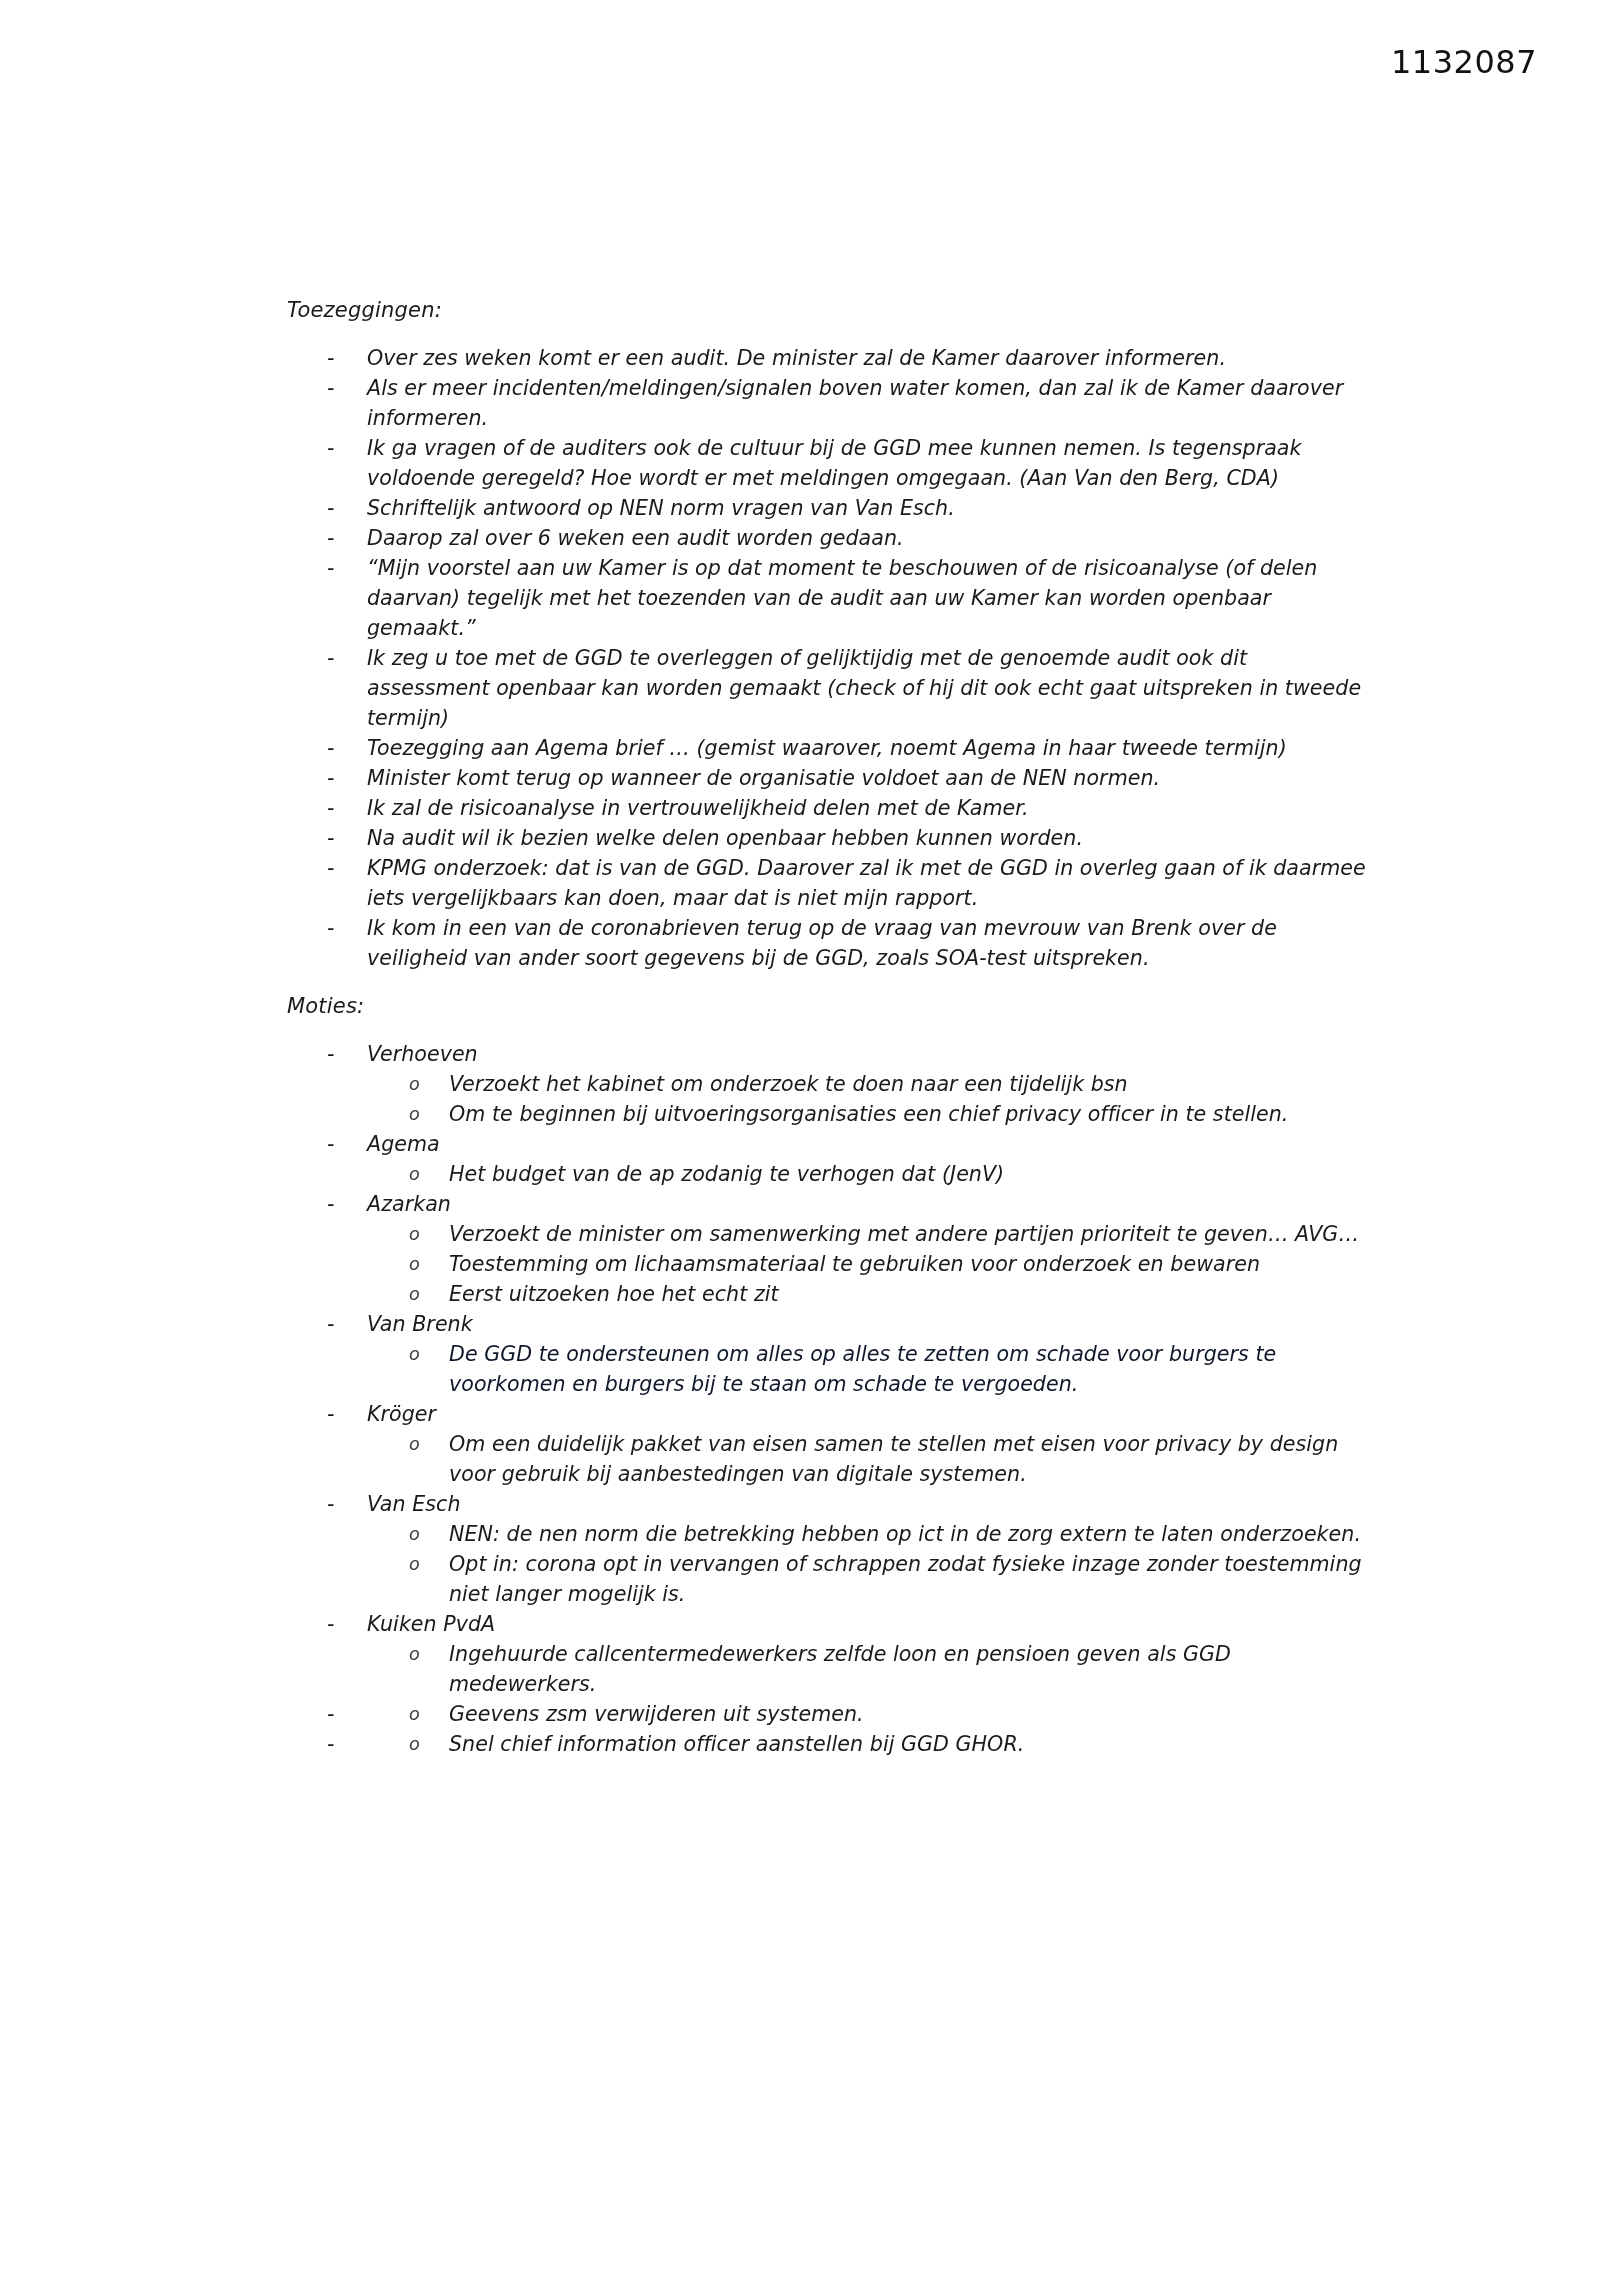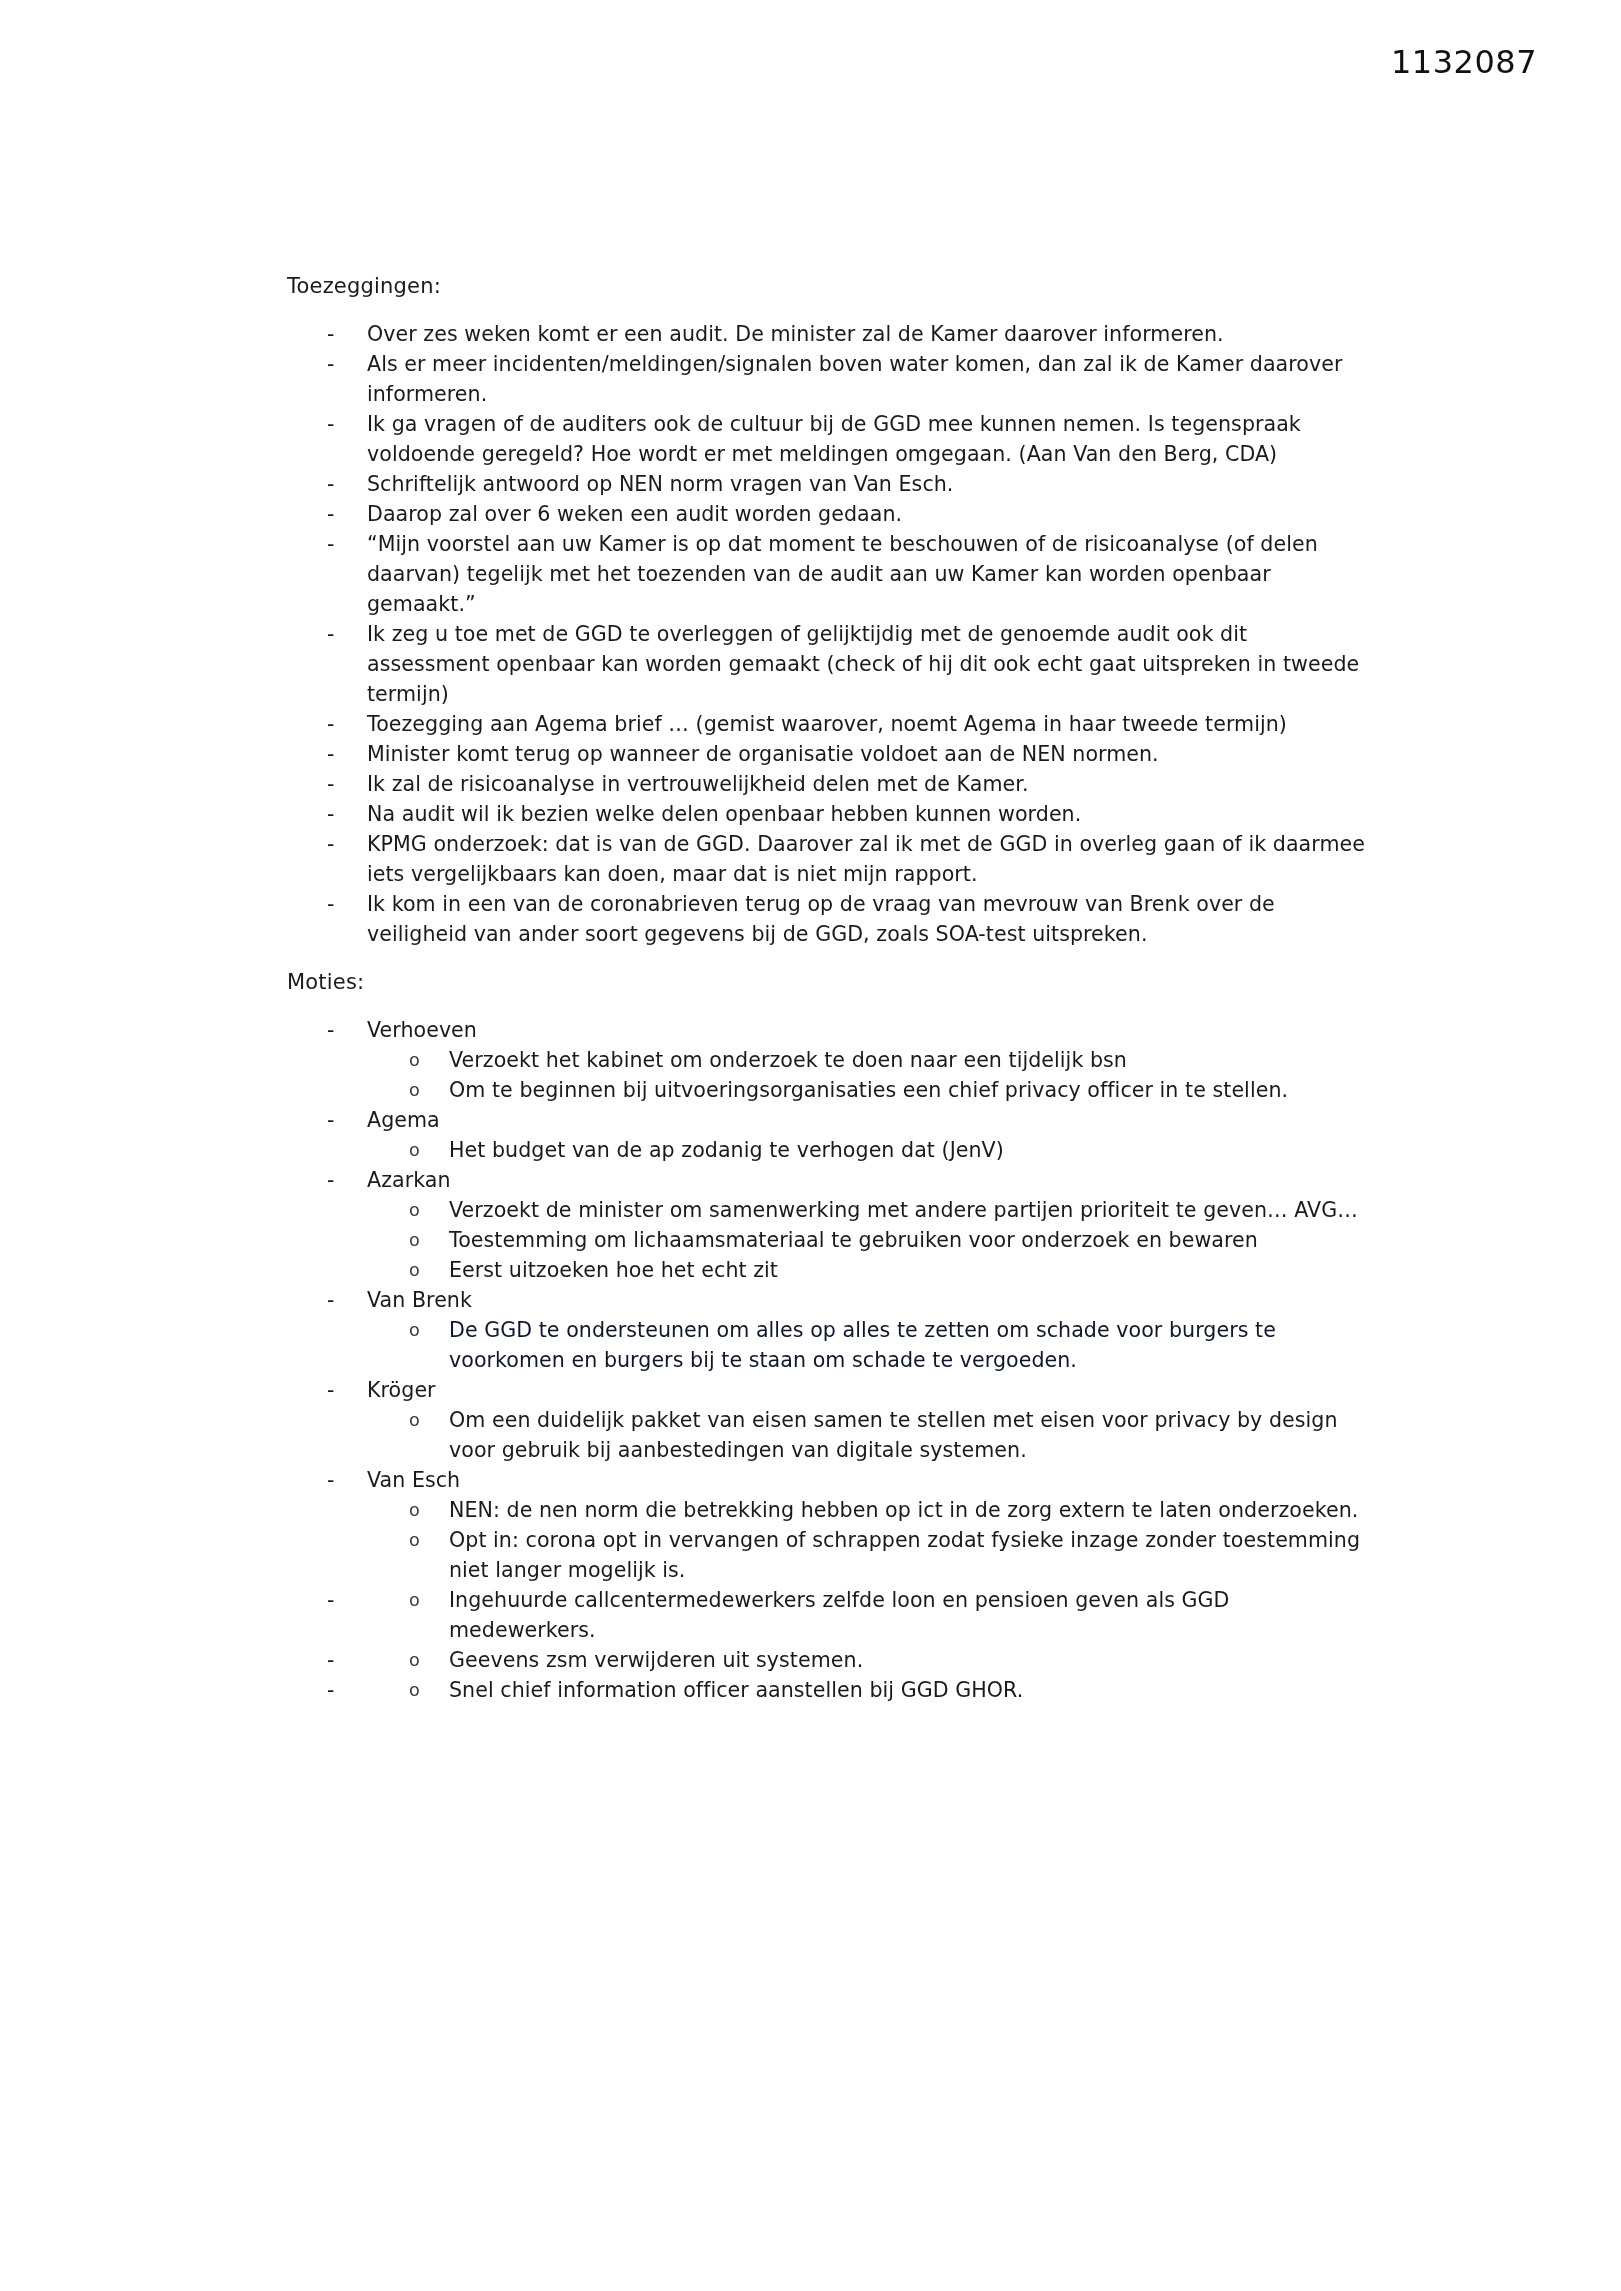--- a/index.html
+++ b/index.html
@@ -32,22 +32,23 @@
     font-size: 32px;
     letter-spacing: 0.5px;
     color: #111111;
     white-space: nowrap;
   }
 
   
   .content {
     position: absolute;
     left: 287px;
-    top: 272px;
+    top: 296px;
     width: 1088px;
+    font-style: italic;
   }
 
   .section-title {
     font-size: 21px;
     line-height: 29px;
     color: #1a1a1a;
     margin: 0 0 17.6px 0;
     letter-spacing: 0.2px;
   }
 
@@ -257,20 +258,21 @@
             </li>
             <li>
               <span class="circ">o</span>
               <span class="txt">Opt in: corona opt in vervangen of schrappen zodat fysieke inzage zonder toestemming niet langer mogelijk is.</span>
             </li>
           </ul>
         </li>
 
         <li>
           <span class="dash">-</span>
+          <span class="txt">Kuiken PvdA</span>
           <ul class="lvl2">
             <li>
               <span class="circ">o</span>
               <span class="txt">Ingehuurde callcentermedewerkers zelfde loon en pensioen geven als GGD medewerkers.</span>
             </li>
           </ul>
         </li>
 
         <li>
           <span class="dash">-</span>

